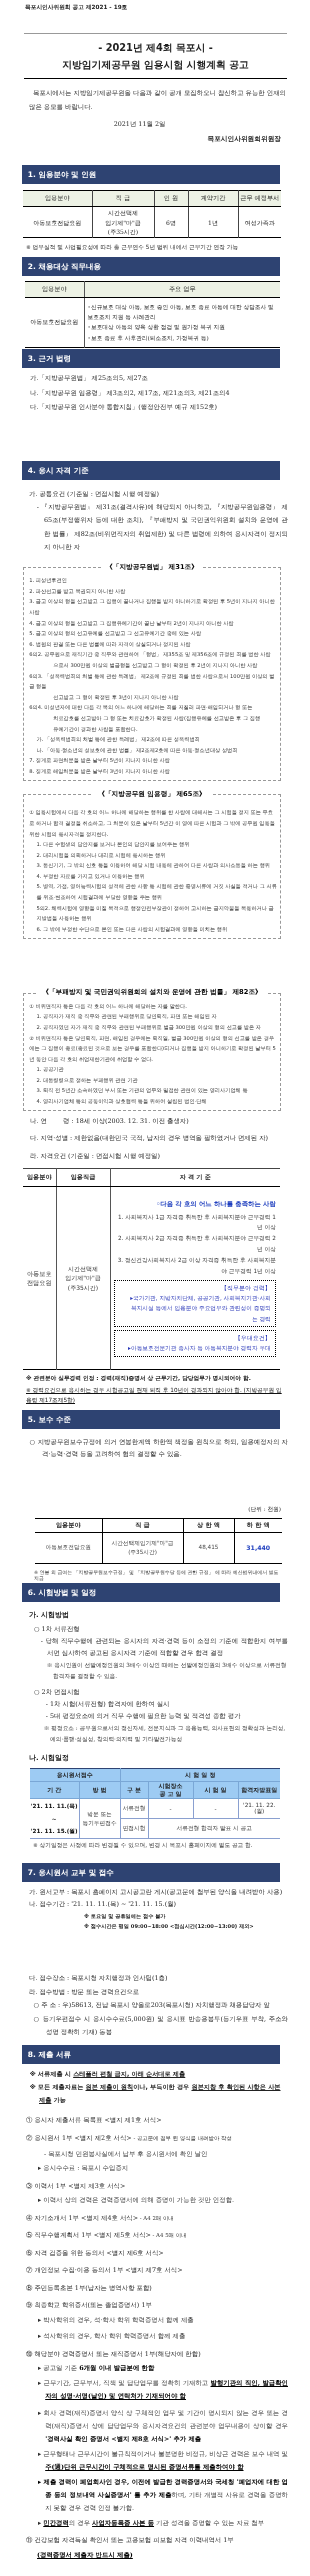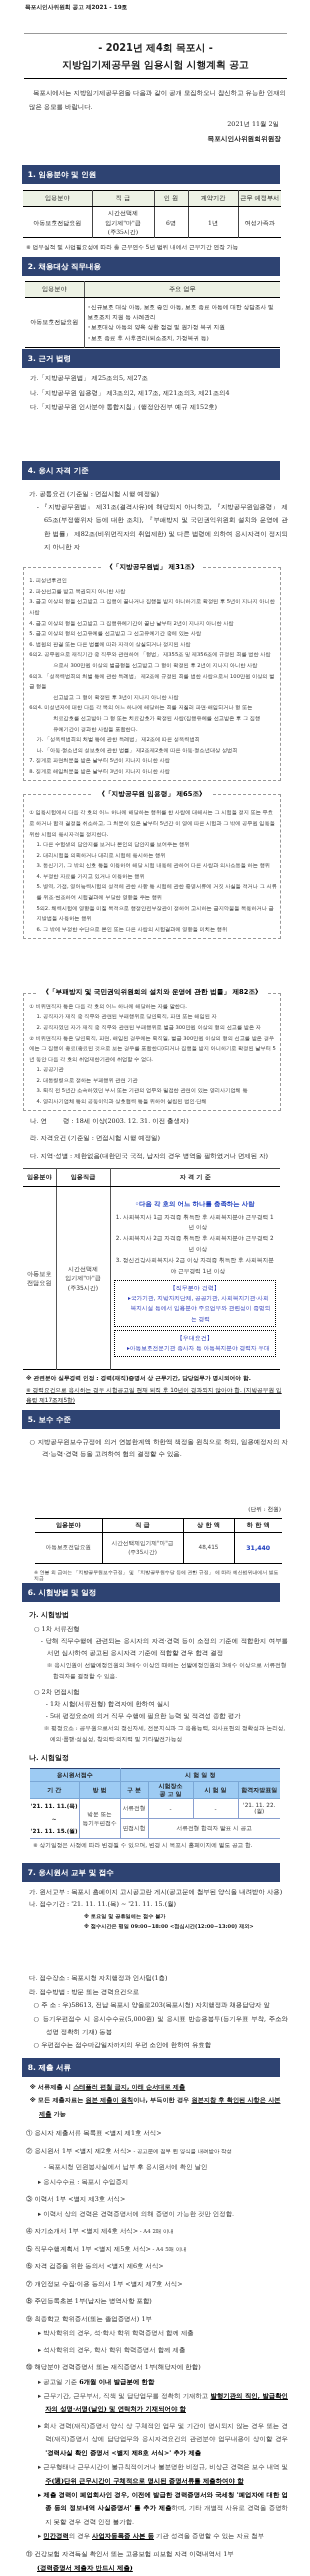--- a/index.html
+++ b/index.html
@@ -3,21 +3,21 @@
 <meta charset="utf-8">
 <style>
 *{box-sizing:border-box;margin:0;padding:0}
 body{width:311px;background:#fff;font-family:"DejaVu Serif","Liberation Serif",serif;color:#222;font-size:6.2px;}
 .page{width:311px;position:relative;padding:0 0 10.3px 0;}
 .docno{font-family:"DejaVu Sans","Liberation Sans",sans-serif;font-size:5.7px;font-weight:bold;padding:4.1px 0 0 25px;height:31px;color:#222;}
 .title-box{margin:2.1px 24px 0 24px;border-top:0.5px solid #999;border-bottom:1px solid #000;padding:6.2px 0 5.2px 0;text-align:center;}
 .title1{font-family:"DejaVu Sans","Liberation Sans",sans-serif;font-weight:bold;font-size:9.8px;line-height:15.5px;}
 .title2{font-family:"DejaVu Sans","Liberation Sans",sans-serif;font-weight:bold;font-size:9.8px;line-height:17.5px;}
 .intro{margin:6.2px 25px 0 29px;font-size:6.4px;line-height:14.4px;text-align:justify;text-indent:4.1px;}
-.date{text-align:right;margin:2.1px 32px 0 0;font-size:6.4px;line-height:15.5px;}
+.date{text-align:center;margin:2.1px 32px 0 0;font-size:6.4px;line-height:15.5px;}
 .signer{text-align:right;margin:3.1px 30px 0 0;font-family:"DejaVu Sans","Liberation Sans",sans-serif;font-weight:bold;font-size:6.7px;}
 .sec{margin:20.6px 31px 0 21.6px;background:#2e4372;color:#fff;font-family:"DejaVu Sans","Liberation Sans",sans-serif;font-weight:bold;font-size:7.5px;height:19px;line-height:19px;padding-left:6.2px;}
 .sec.tight{margin-top:5.2px}
 table{border-collapse:collapse;font-size:6px;}
 td,th{font-weight:normal;text-align:center;vertical-align:middle;}
 .t1{margin:6.2px 30px 0 23px;width:258px;border-top:1px solid #000;border-bottom:1px solid #000;}
 .t1 th{background:#edf2e5;height:16.5px;border-bottom:1px solid #000;border-right:0.5px solid #444;font-size:6.2px;}
 .t1 td{border-right:0.5px solid #444;height:31px;line-height:9.3px;}
 .t1 th:last-child,.t1 td:last-child{border-right:none}
 .note{margin:4.1px 25px 0 26px;font-family:"DejaVu Sans","Liberation Sans",sans-serif;font-size:5.7px;line-height:9.3px;}
@@ -32,21 +32,21 @@
 .lawbox{position:relative;margin:12.4px 30px 0 23px;border:0.5px dashed #999;padding:7.2px 3.1px 3.1px 5.2px;font-family:"DejaVu Sans","Liberation Sans",sans-serif;font-size:5.2px;line-height:10.6px;color:#333;}
 .lawbox .lt{position:absolute;top:-6.2px;left:0;right:0;text-align:center;}
 .lawbox .lt span{background:#fff;padding:0 5.2px;font-weight:bold;font-size:6.7px;color:#000;}
 .lawbox .ind2{padding-left:7.2px}
 .lawbox .ind3{padding-left:24px}
 .plain{margin:0 20.6px 0 30px;font-size:6.4px;line-height:17.5px;}
 .t3{margin:3.1px 31px 0 23px;width:257px;border-top:1px solid #444;border-bottom:1px solid #000;font-family:"DejaVu Sans","Liberation Sans",sans-serif;}
 .t3 th{font-weight:bold;height:17.5px;border-bottom:1.5px double #000;border-right:0.5px solid #555;font-size:6.2px;}
 .t3 td{border-right:0.5px solid #555;font-size:5.7px;line-height:9.3px;}
 .t3 th:last-child,.t3 td:last-child{border-right:none}
-.req{text-align:center;padding:12.4px 4.1px 12.4px 3.1px;vertical-align:top !important;}
+.req{text-align:right;padding:12.4px 4.1px 12.4px 3.1px;vertical-align:top !important;}
 .req .rh{color:#1f3fbf;font-weight:bold;font-size:6.4px;line-height:11.3px;margin-bottom:1px;}
 .req .ri{font-size:5.7px;line-height:10.8px;color:#333;padding-left:6.2px;text-indent:-6.2px;}
 .req .box{border:0.5px dotted #000;border-width:1px;border-style:dotted;margin-top:3.1px;padding:2.1px 4.1px;color:#2a38b8;font-size:5.7px;line-height:10.3px;}
 .req .box .bt{font-size:6px}
 .req .box .bi{padding-left:11.3px;text-indent:-4.1px}
 .smallnote{margin:3.1px 25px 0 26px;font-family:"DejaVu Sans","Liberation Sans",sans-serif;font-size:5.7px;line-height:10.3px;color:#111;}
 .u{text-decoration:underline}
 .b{font-weight:bold}
 .unit{text-align:right;margin:46px 30px 0 0;font-size:5.7px;}
 .t4{margin:4.1px 29px 0 35px;width:247px;border-top:1px solid #000;border-bottom:1px solid #000;font-family:"DejaVu Sans","Liberation Sans",sans-serif;}
@@ -188,22 +188,22 @@
         <div class="ind2">2. 공직자였던 자가 재직 중 직무와 관련된 부패행위로 벌금 300만원 이상의 형의 선고를 받은 자</div>
         <div>② 비위면직자 등은 당연퇴직, 파면, 해임된 경우에는 퇴직일, 벌금 300만원 이상의 형의 선고를 받은 경우에는 그 집행이 종료(종료된 것으로 보는 경우를 포함한다)되거나 집행을 받지 아니하기로 확정된 날부터 5년 동안 다음 각 호의 취업제한기관에 취업할 수 없다.</div>
         <div class="ind2">1. 공공기관</div>
         <div class="ind2">2. 대통령령으로 정하는 부패행위 관련 기관</div>
         <div class="ind2">3. 퇴직 전 5년간 소속하였던 부서 또는 기관의 업무와 밀접한 관련이 있는 영리사기업체 등</div>
         <div class="ind2">4. 영리사기업체 등의 공동이익과 상호협력 등을 위하여 설립된 법인·단체</div>
       </div>
   </div>
 
   <div class="plain" style="margin-top:2.1px;white-space:pre">나. 연        령 : 18세 이상(2003. 12. 31. 이전 출생자)</div>
+  <div class="plain">다. 지역·성별 : 제한없음(대한민국 국적, 남자의 경우 병역을 필하였거나 면제된 자)</div>
   <div class="plain">라. 자격요건 (기준일 : 면접시험 시행 예정일)</div>
-  <div class="plain">다. 지역·성별 : 제한없음(대한민국 국적, 남자의 경우 병역을 필하였거나 면제된 자)</div>
 
   <table class="t3">
     <tbody>
         <tr>
       <th style="width:33px">임용분야</th>
       <th style="width:54px">임용직급</th>
       <th>자    격    기    준</th>
     </tr>
     <tr>
       <td style="white-space:pre-line;font-size:6.2px;color:#333">아동보호
@@ -304,21 +304,20 @@
 
   <div class="sec" style="margin-top:12.4px">7. 응시원서 교부 및 접수</div>
   <div class="kv" style="margin-top:4.1px">가. 원서교부 : 목포시 홈페이지 고시공고란 게시(공고문에 첨부된 양식을 내려받아 사용)</div>
   <div class="kv">나. 접수기간 : '21. 11. 11.(목) ~ '21. 11. 15.(월)</div>
   <div class="kvnote">※ 토요일 및 공휴일에는 접수 불가</div>
   <div class="kvnote">※ 접수시간은 평일 09:00~18:00 &lt;점심시간(12:00~13:00) 제외&gt;</div>
   <div class="kv" style="margin-top:41px">다. 접수장소 : 목포시청 자치행정과 인사팀(1층)</div>
   <div class="kv" style="margin-top:1px">라. 접수방법 : 방문 또는 경력요건으로</div>
   <div class="o2" style="margin-top:1px">○ 주      소 : 우)58613, 전남 목포시 양을로203(목포시청) 자치행정과 채용담당자 앞</div>
   <div class="o2">○ 등기우편접수 시 응시수수료(5,000원) 및 응시표 반송용봉투(등기우표 부착, 주소와 성명 정확히 기재) 동봉</div>
-  <div class="o2">○ 우편접수는 접수마감일자까지의 우편 소인에 한하여 유효함</div>
 
   <div class="sec tight">8. 제출 서류</div>
   <div class="bnote" style="margin-top:3.1px">
     <span>※ 서류제출 시 </span><span class="u">스테플러 편철 금지, 아래 순서대로 제출</span>
   </div>
   <div class="bnote">
     <span>※ 모든 제출자료는 </span><span class="u">원본 제출이 원칙</span><span>이나, 부득이한 경우 </span><span class="u">원본지참 후 확인된 사항은 사본 제출</span><span> 가능</span>
   </div>
 
   <div class="num" style="margin-top:7.2px"><span>①</span> <span>응시자 제출서류 목록표 &lt;별지 제1호 서식&gt;</span></div>

